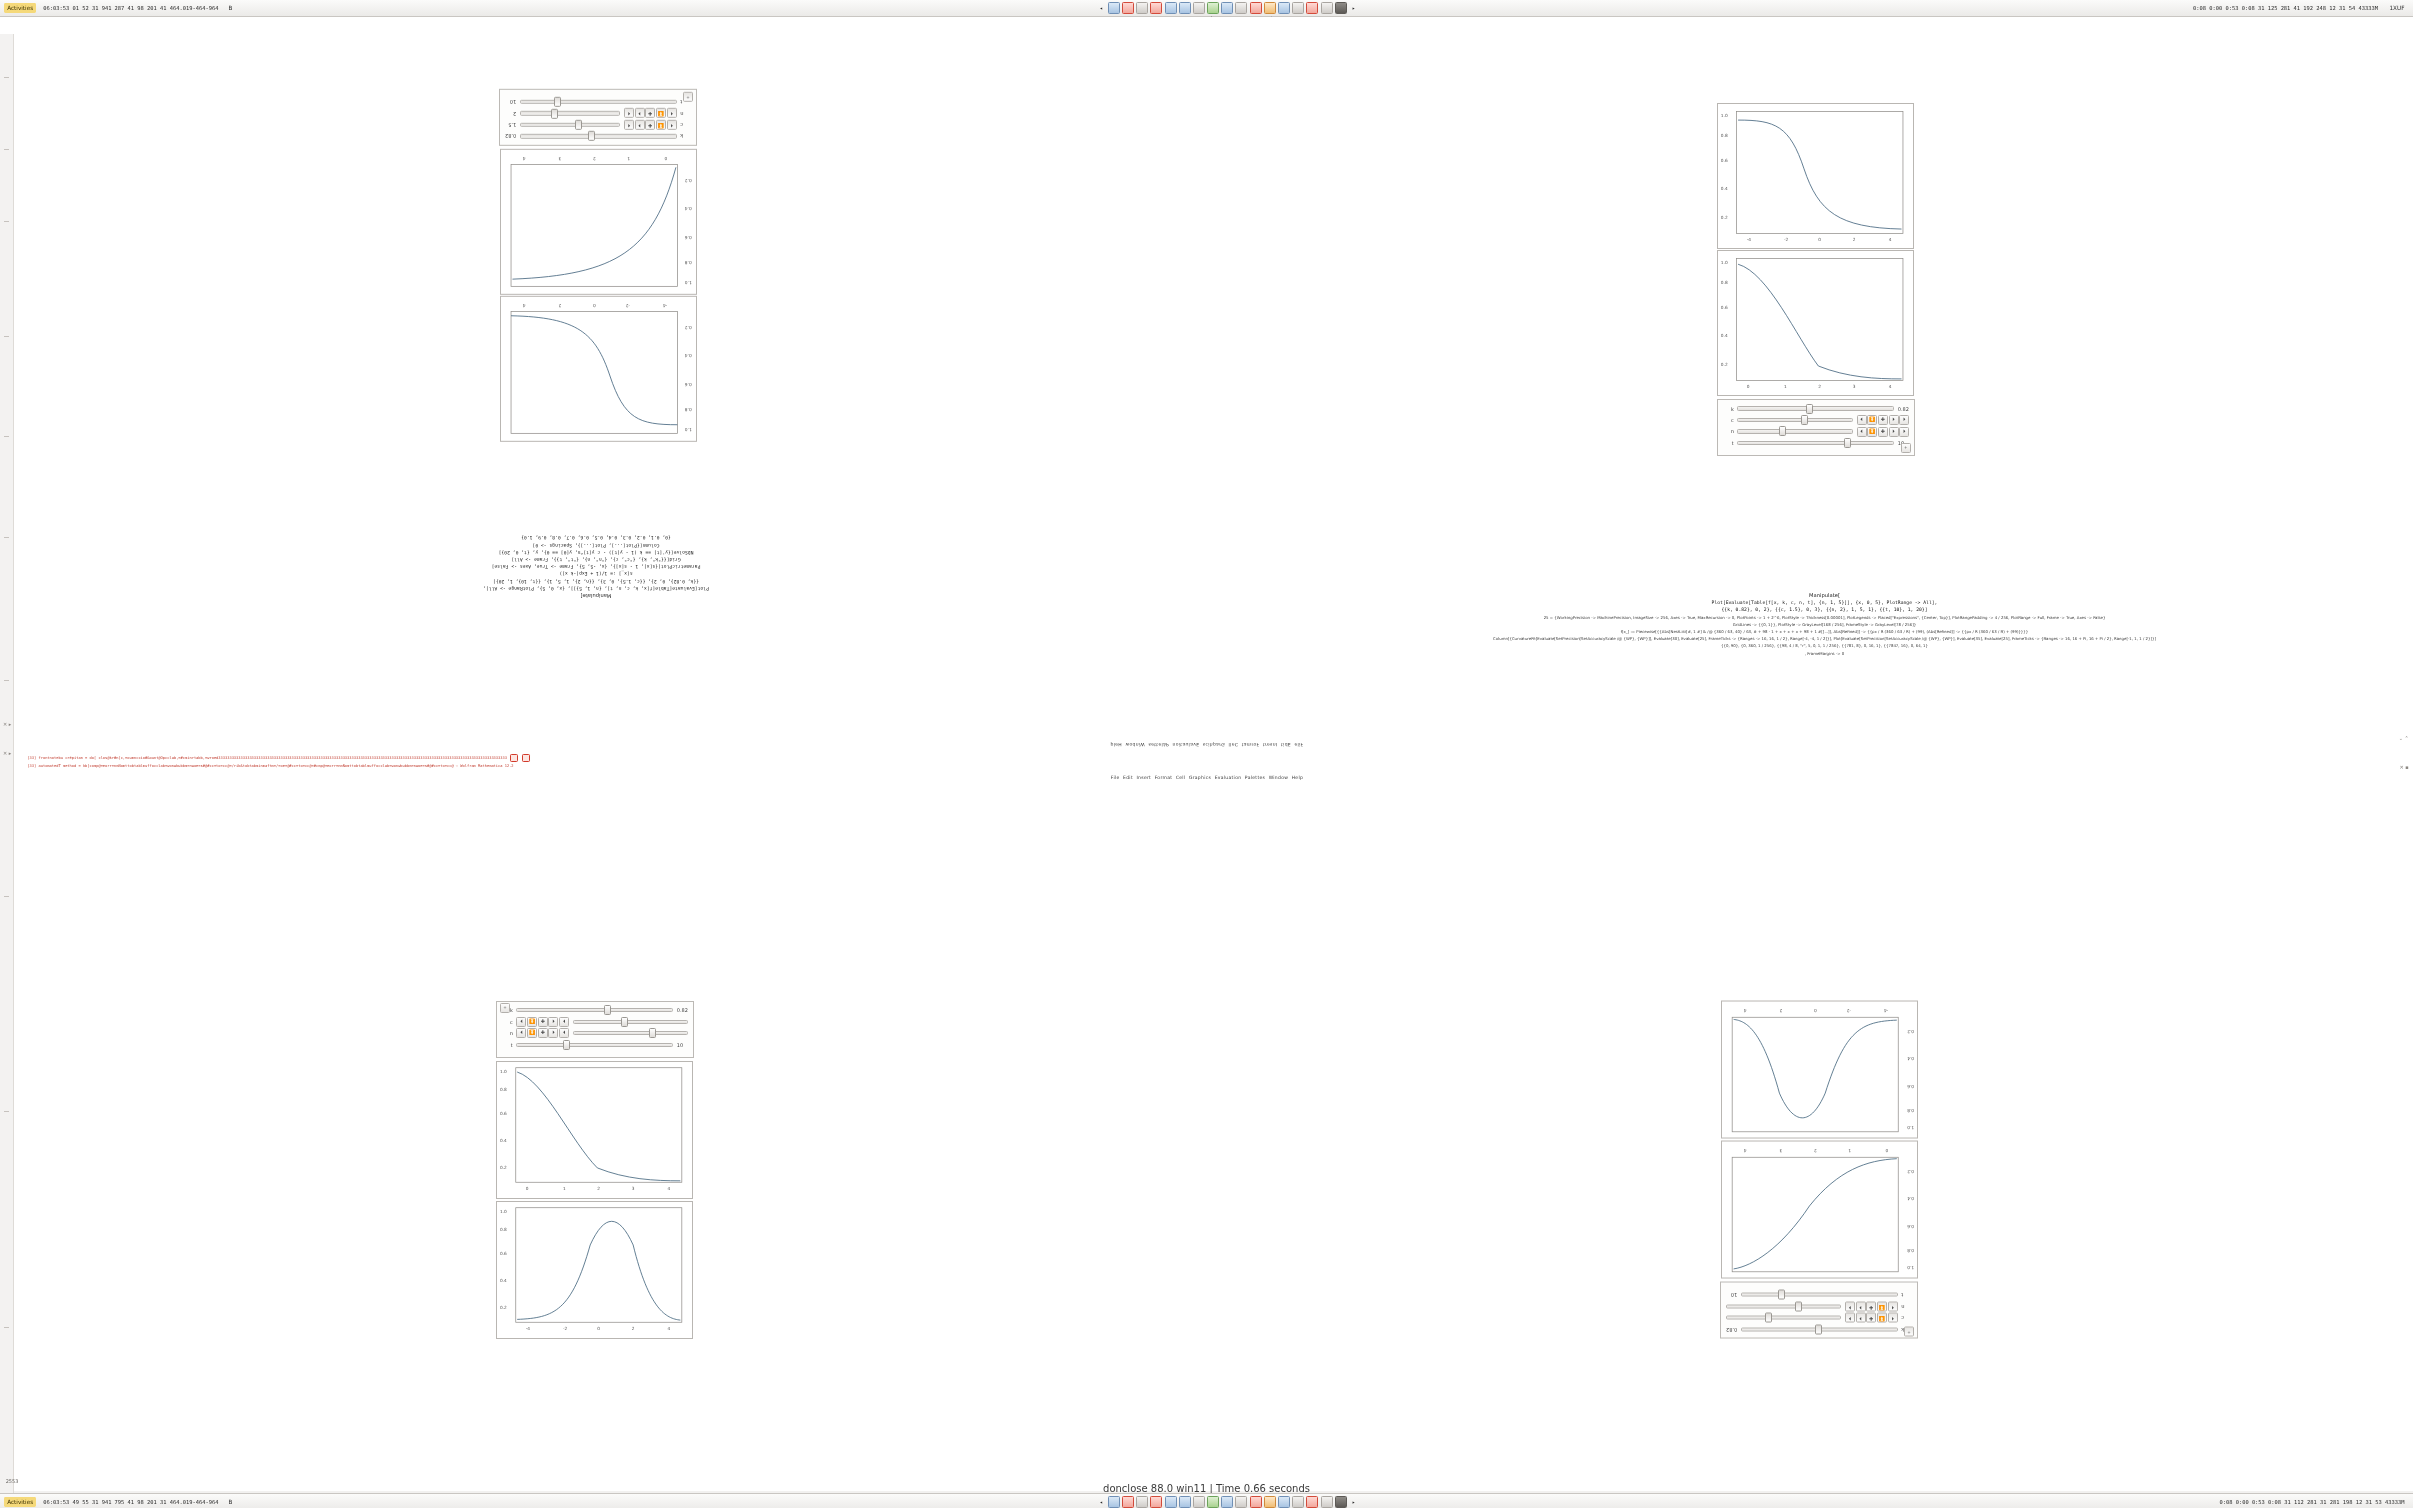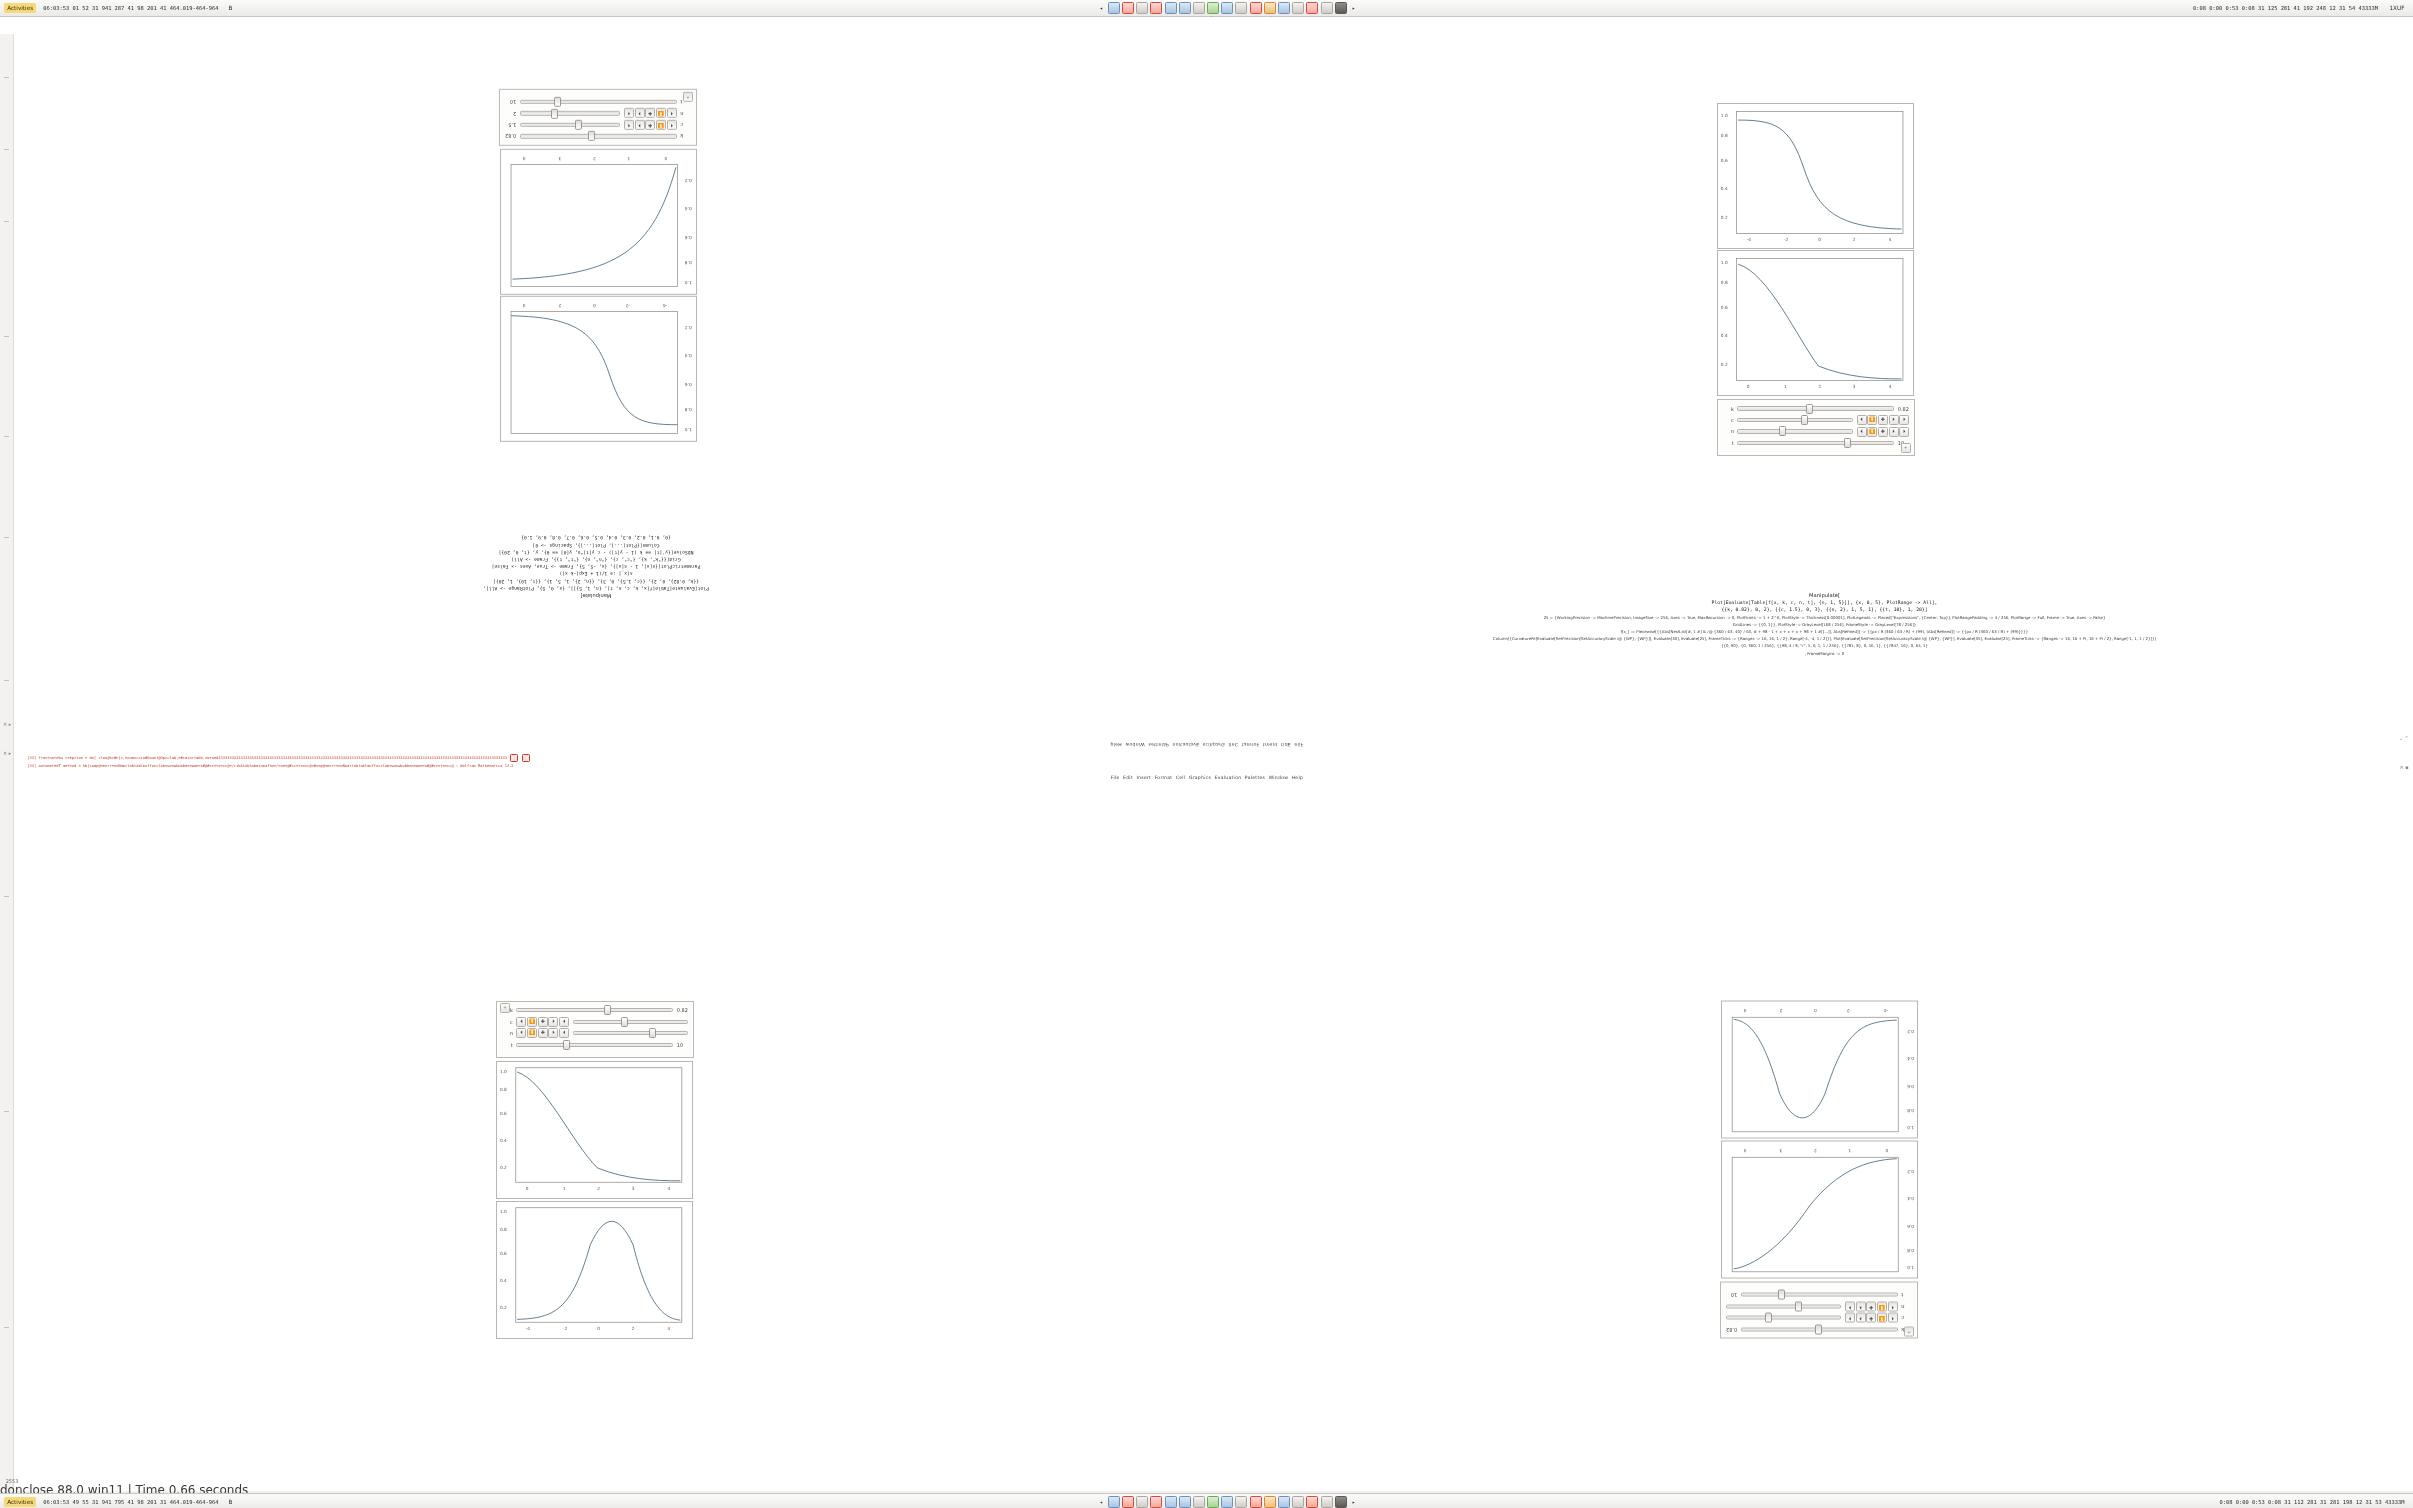--- a/index.html
+++ b/index.html
@@ -89,22 +89,22 @@
     top: 16px;
     text-align: center;
     font-size: 6.5px;
     color: #3a3a3a;
     transform: scaleY(-1) scaleX(-1);
   }
   .bottom-title {
     position: absolute;
     left: 0; right: 0;
     top: 1483px;
-    text-align: left;
-    font-size: 12px;
+    text-align: center;
+    font-size: 10px;
     color: #3a3a3a;
   }
   
   .canvas {
     position: absolute;
     top: 17px;
     left: 0;
     width: 2413px;
     height: 1474px;
     background: #ffffff;

